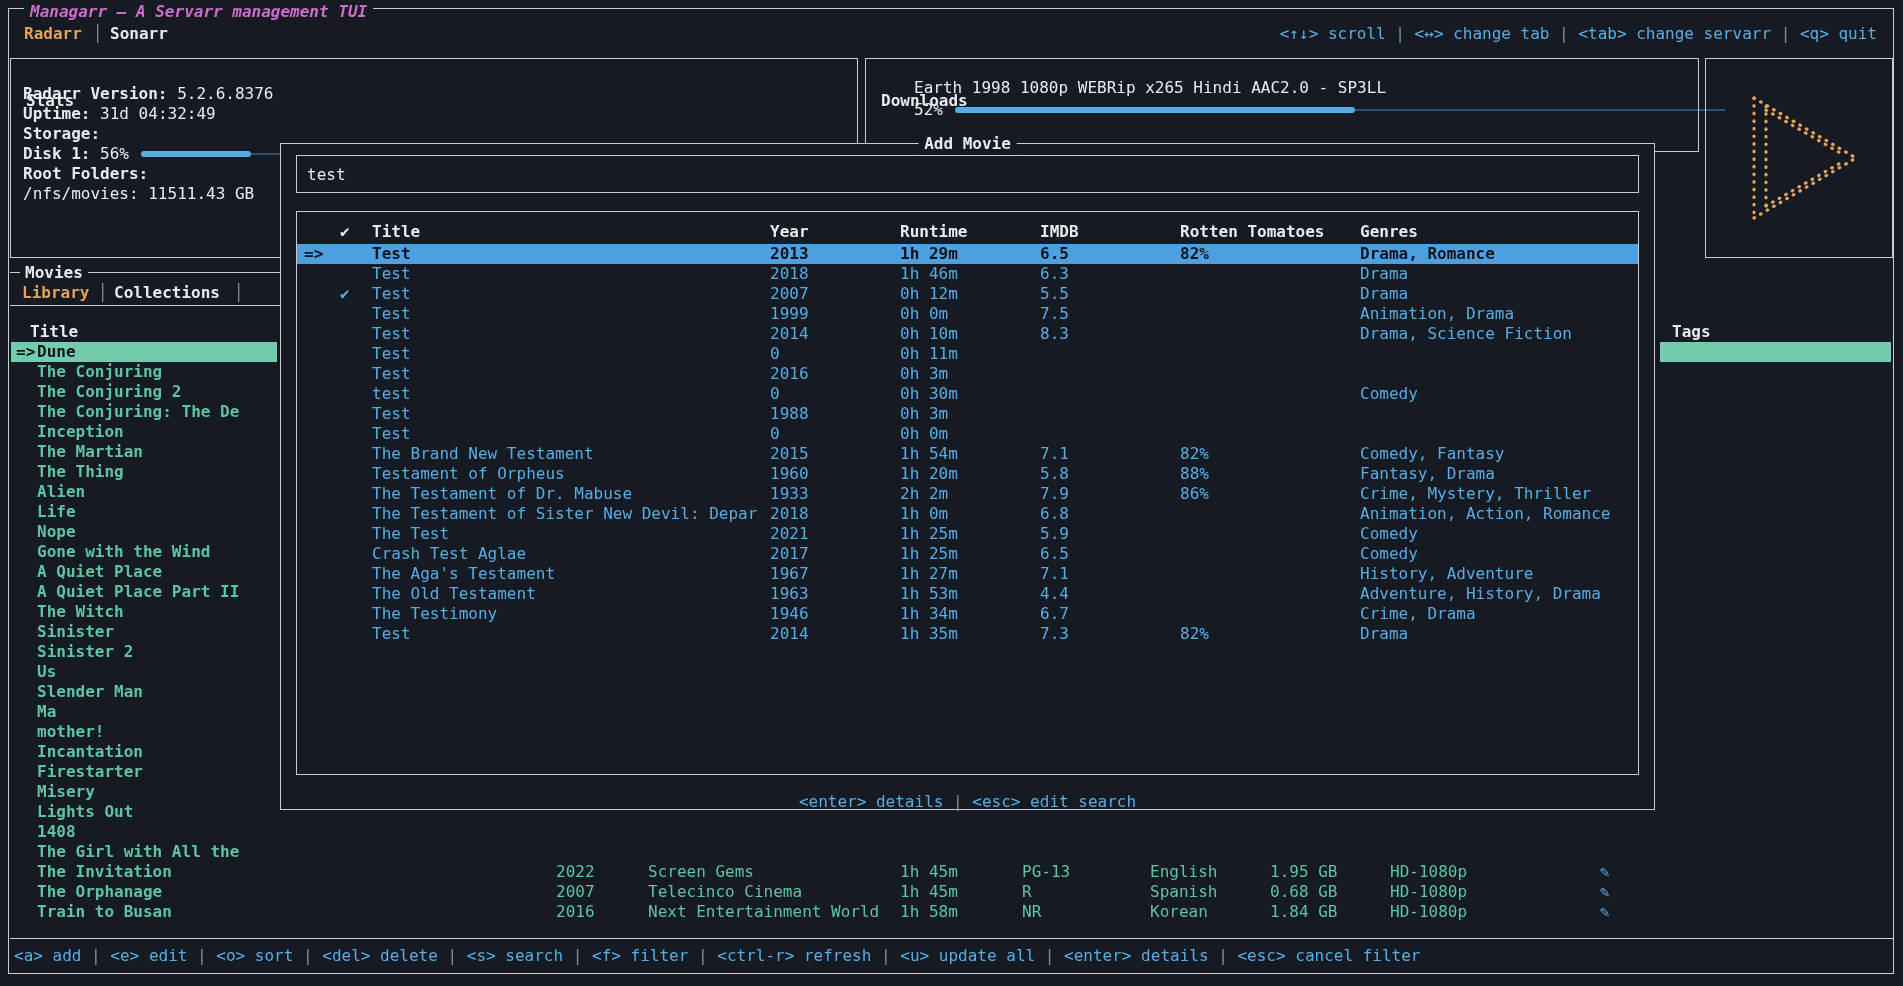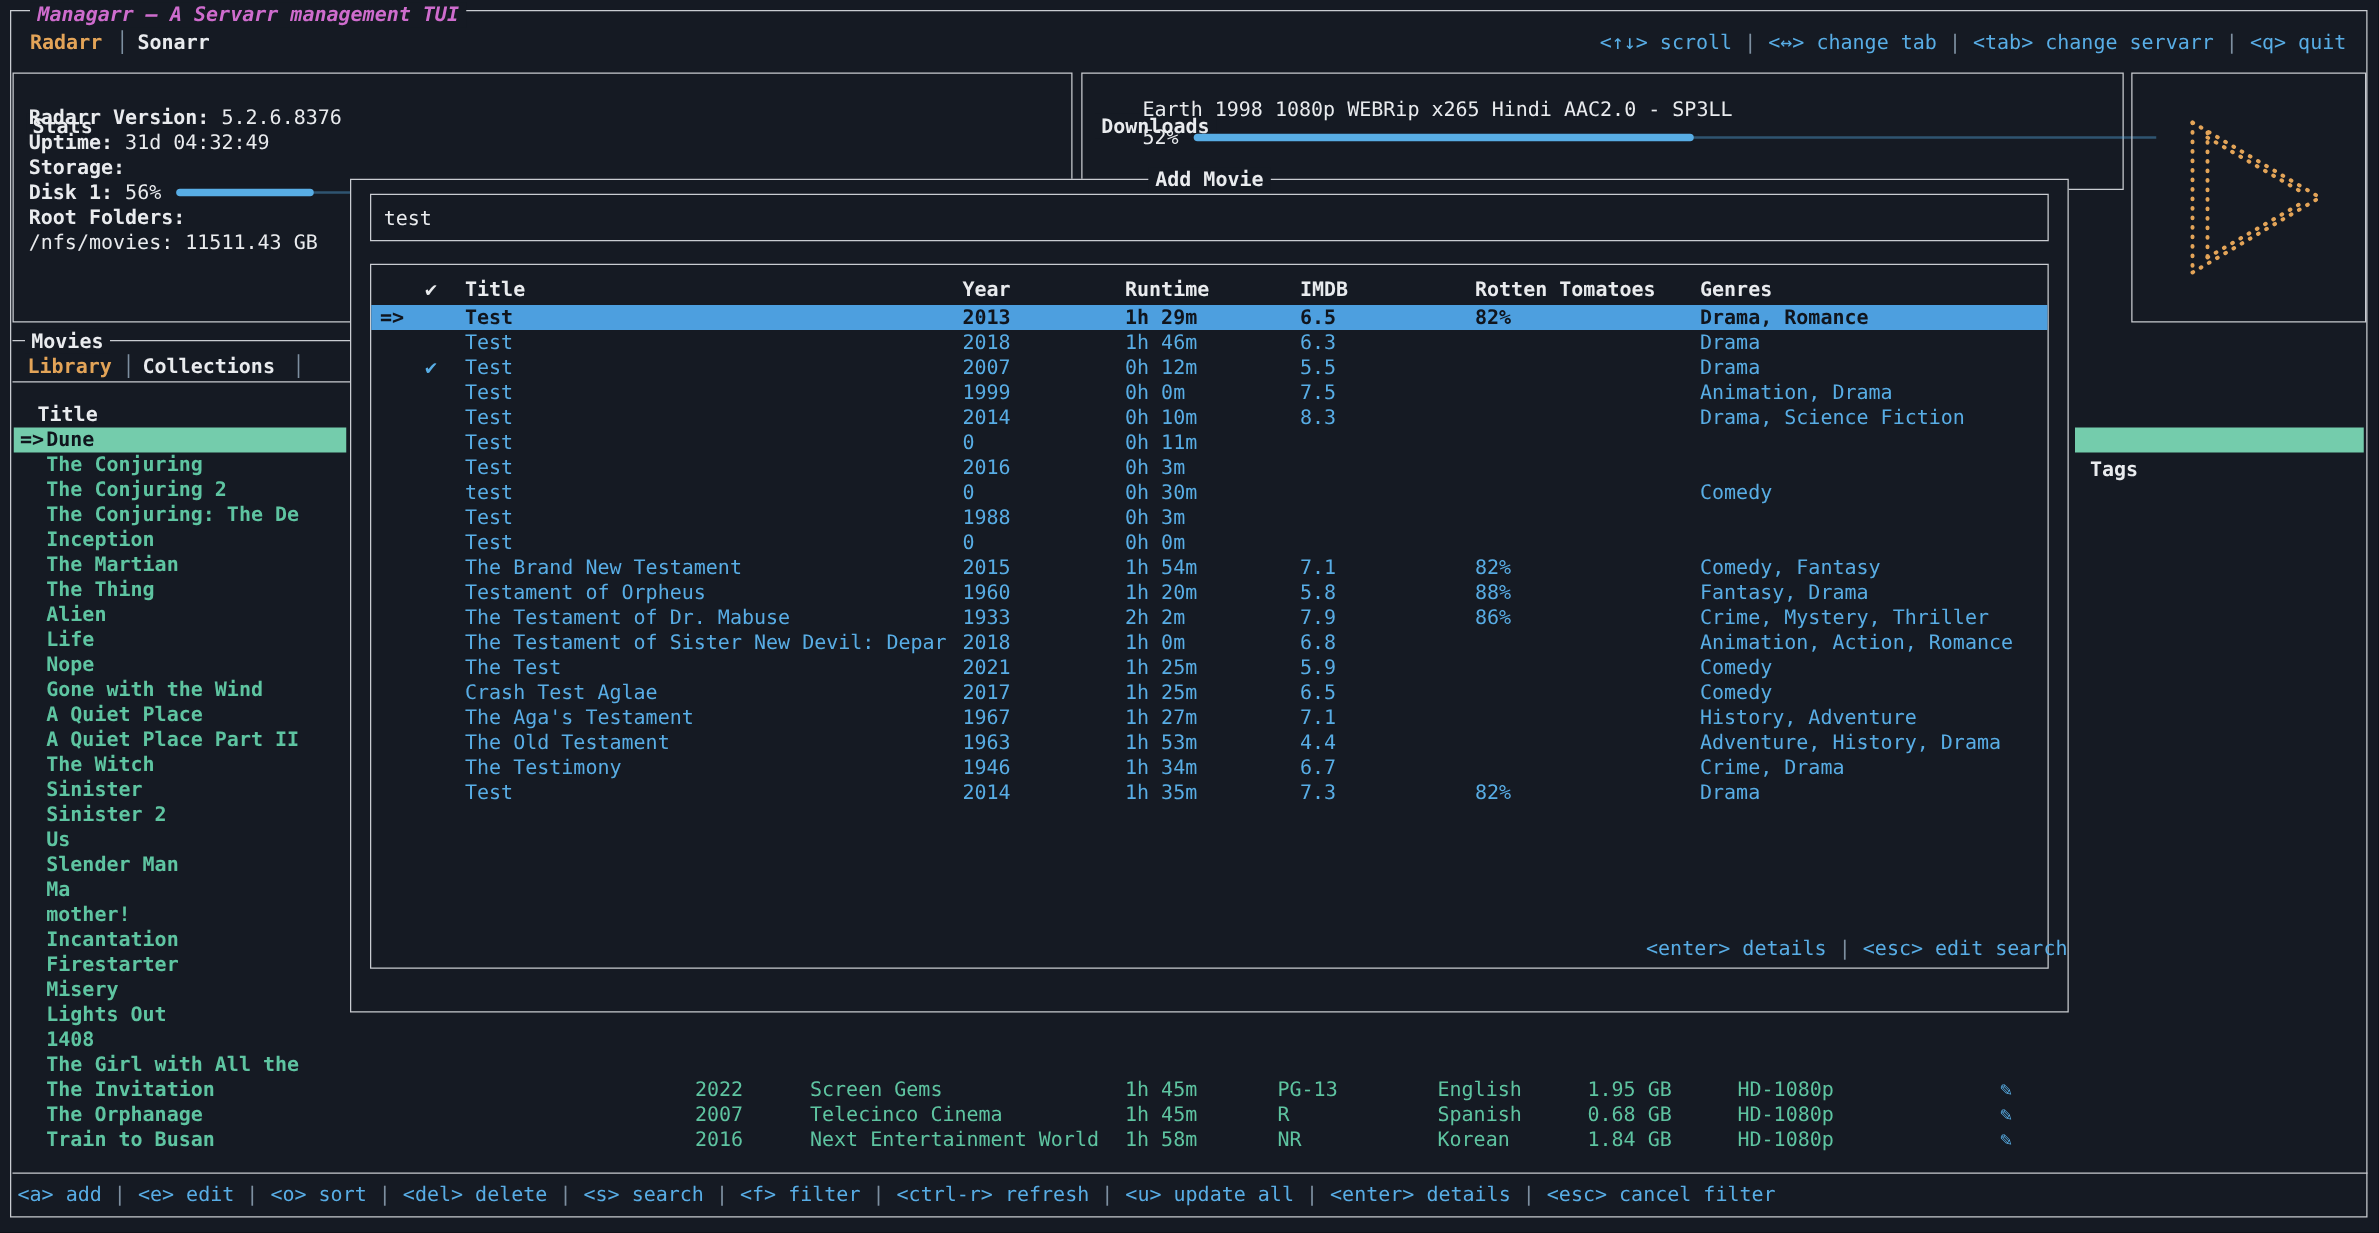--- a/index.html
+++ b/index.html
@@ -53,21 +53,21 @@
   .mt-sep2{position:absolute;left:234px;top:283px;color:var(--dim);}
   .movies-tabline{left:10px;top:305px;width:273px;}
   .col-title{position:absolute;left:30px;top:322px;font-weight:bold;white-space:pre;}
   .sel-movie-row{position:absolute;left:11px;top:342px;width:266px;height:20px;background:var(--green-hl);color:var(--dark);font-weight:bold;}
   .sel-movie-row .pfx{position:absolute;left:5px;white-space:pre;}
   .sel-movie-row .ttl{position:absolute;left:26px;white-space:pre;}
   .movies-list{position:absolute;left:11px;top:362px;width:266px;font-weight:bold;}
   .movie-item{height:20px;padding-left:26px;color:var(--green);white-space:pre;}
 
   
-  .tags-title{position:absolute;left:1672px;top:322px;font-weight:bold;white-space:pre;margin-top:44px;}
+  .tags-title{position:absolute;left:1672px;top:322px;font-weight:bold;white-space:pre;}
   .sel-tags-row{position:absolute;left:1660px;top:342px;width:231px;height:20px;background:var(--green-hl);}
 
   
   .lib-rows{position:absolute;left:0;top:862px;width:1903px;}
   .lrow{position:relative;height:20px;color:var(--green);}
   .lc{position:absolute;white-space:pre;}
   .ly{left:556px}.lstu{left:648px}.lrt{left:900px}.lcert{left:1022px}.llang{left:1150px}.lsize{left:1270px}.lqual{left:1390px}
   .ltag{left:1600px;color:var(--blue);}
 
   
@@ -80,21 +80,21 @@
   .search-box{position:absolute;left:15px;top:11px;width:1341px;height:36px;border:1px solid var(--border);}
   .search-input{width:100%;height:100%;box-sizing:border-box;background:transparent;border:none;outline:none;
     color:var(--text);font:inherit;padding:0 0 0 10px;}
   .mtable{position:absolute;left:15px;top:67px;width:1341px;height:562px;border:1px solid var(--border);}
   .mhead{position:absolute;left:0;top:10px;width:100%;height:20px;font-weight:bold;color:var(--text);}
   .mrows{position:absolute;left:0;top:32px;width:100%;}
   .mrow{position:relative;height:20px;color:var(--blue);}
   .mrow[data-state="selected"]{background:var(--blue-hl);color:var(--dark);font-weight:bold;}
   .mc{position:absolute;white-space:pre;}
   .c-sel{left:7px}.c-check{left:43px}.c-title{left:75px}.c-year{left:473px}.c-runtime{left:603px}.c-imdb{left:743px}.c-rt{left:883px}.c-genres{left:1063px}
-  .modal-help{position:absolute;left:0;top:605px;width:100%;text-align:right;color:var(--blue);white-space:pre;}
+  .modal-help{position:absolute;left:0;top:648px;width:100%;text-align:center;color:var(--blue);white-space:pre;}
 </style>
 </head>
 <body>
 
 <div class="screen">
 
   <div class="outer-border"></div>
 
   <div class="app-title">Managarr — A Servarr management TUI</div>
 

